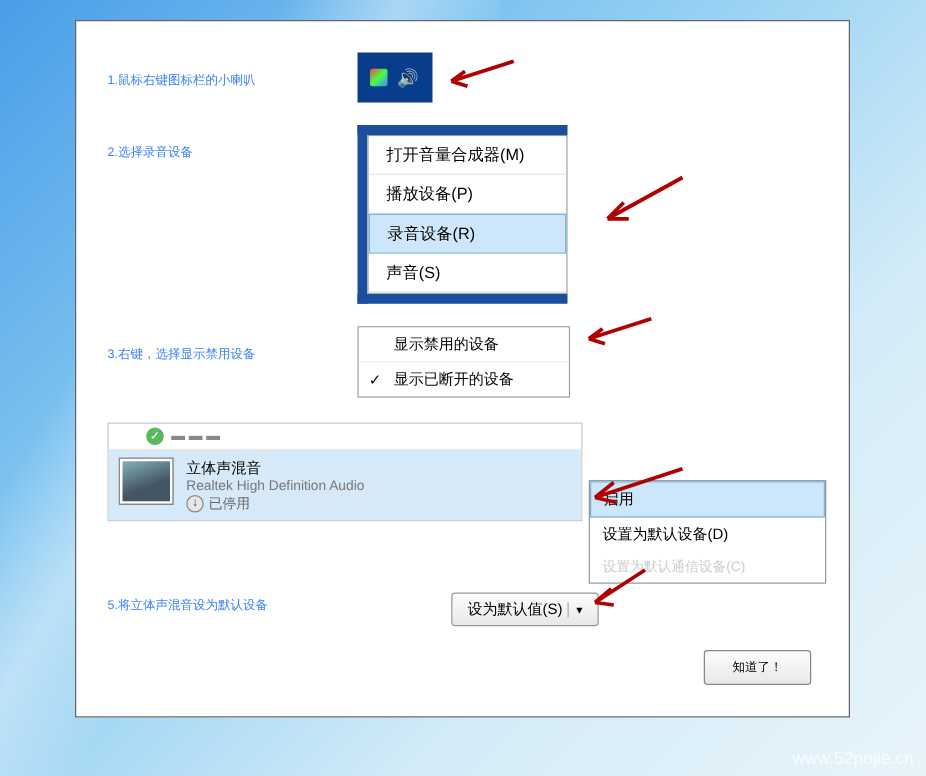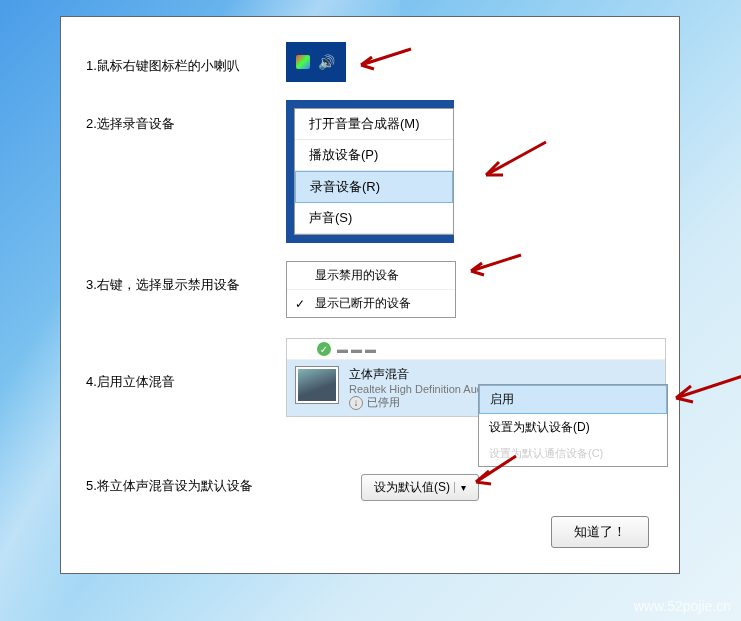--- a/index.html
+++ b/index.html
@@ -34,22 +34,22 @@
       padding: 25px 20px 20px 25px;
     }
     .step {
       display: flex;
       align-items: flex-start;
       margin-bottom: 18px;
     }
     .step-label {
       width: 200px;
       flex-shrink: 0;
-      color: #000000;
-      font-size: 13px;
+      color: #3b82f6;
+      font-size: 10px;
       padding-top: 15px;
     }
     .step-content {
       position: relative;
       flex: 1;
     }
 
     
     .tray-icon {
       display: inline-flex;
@@ -220,21 +220,21 @@
     }
 
     .confirm-button {
       position: absolute;
       right: 30px;
       bottom: 25px;
       padding: 6px 22px;
       background: linear-gradient(#fdfdfd, #e8e8e8);
       border: 1px solid #888;
       border-radius: 3px;
-      font-size: 13px;
+      font-size: 10px;
       cursor: pointer;
     }
 
     
     .arrow {
       position: absolute;
       pointer-events: none;
     }
     .arrow svg { overflow: visible; }
 
@@ -303,21 +303,20 @@
       </div>
       <div class="arrow" style="left:180px; top:-8px;">
         <svg width="60" height="30">
             <path d="M55 2 L5 18 M5 18 L16 10 M5 18 L18 22" stroke="#b00000" stroke-width="3" fill="none"></path>
           </svg>
       </div>
     </div>
   </div>
 
   <div class="step" style="margin-top:20px;">
-    <div class="step-label" style="padding-top:35px;">4.启用立体混音</div>
     <div class="step-content" style="position:relative;">
       <div class="device-panel">
         <div class="device-header">
           <span class="green-check">✓</span>
           <span style="letter-spacing:3px;">▬▬▬</span>
         </div>
         <div class="device-row">
           <div class="device-thumb"></div>
           <div class="device-info">
             <div class="device-title">立体声混音</div>

